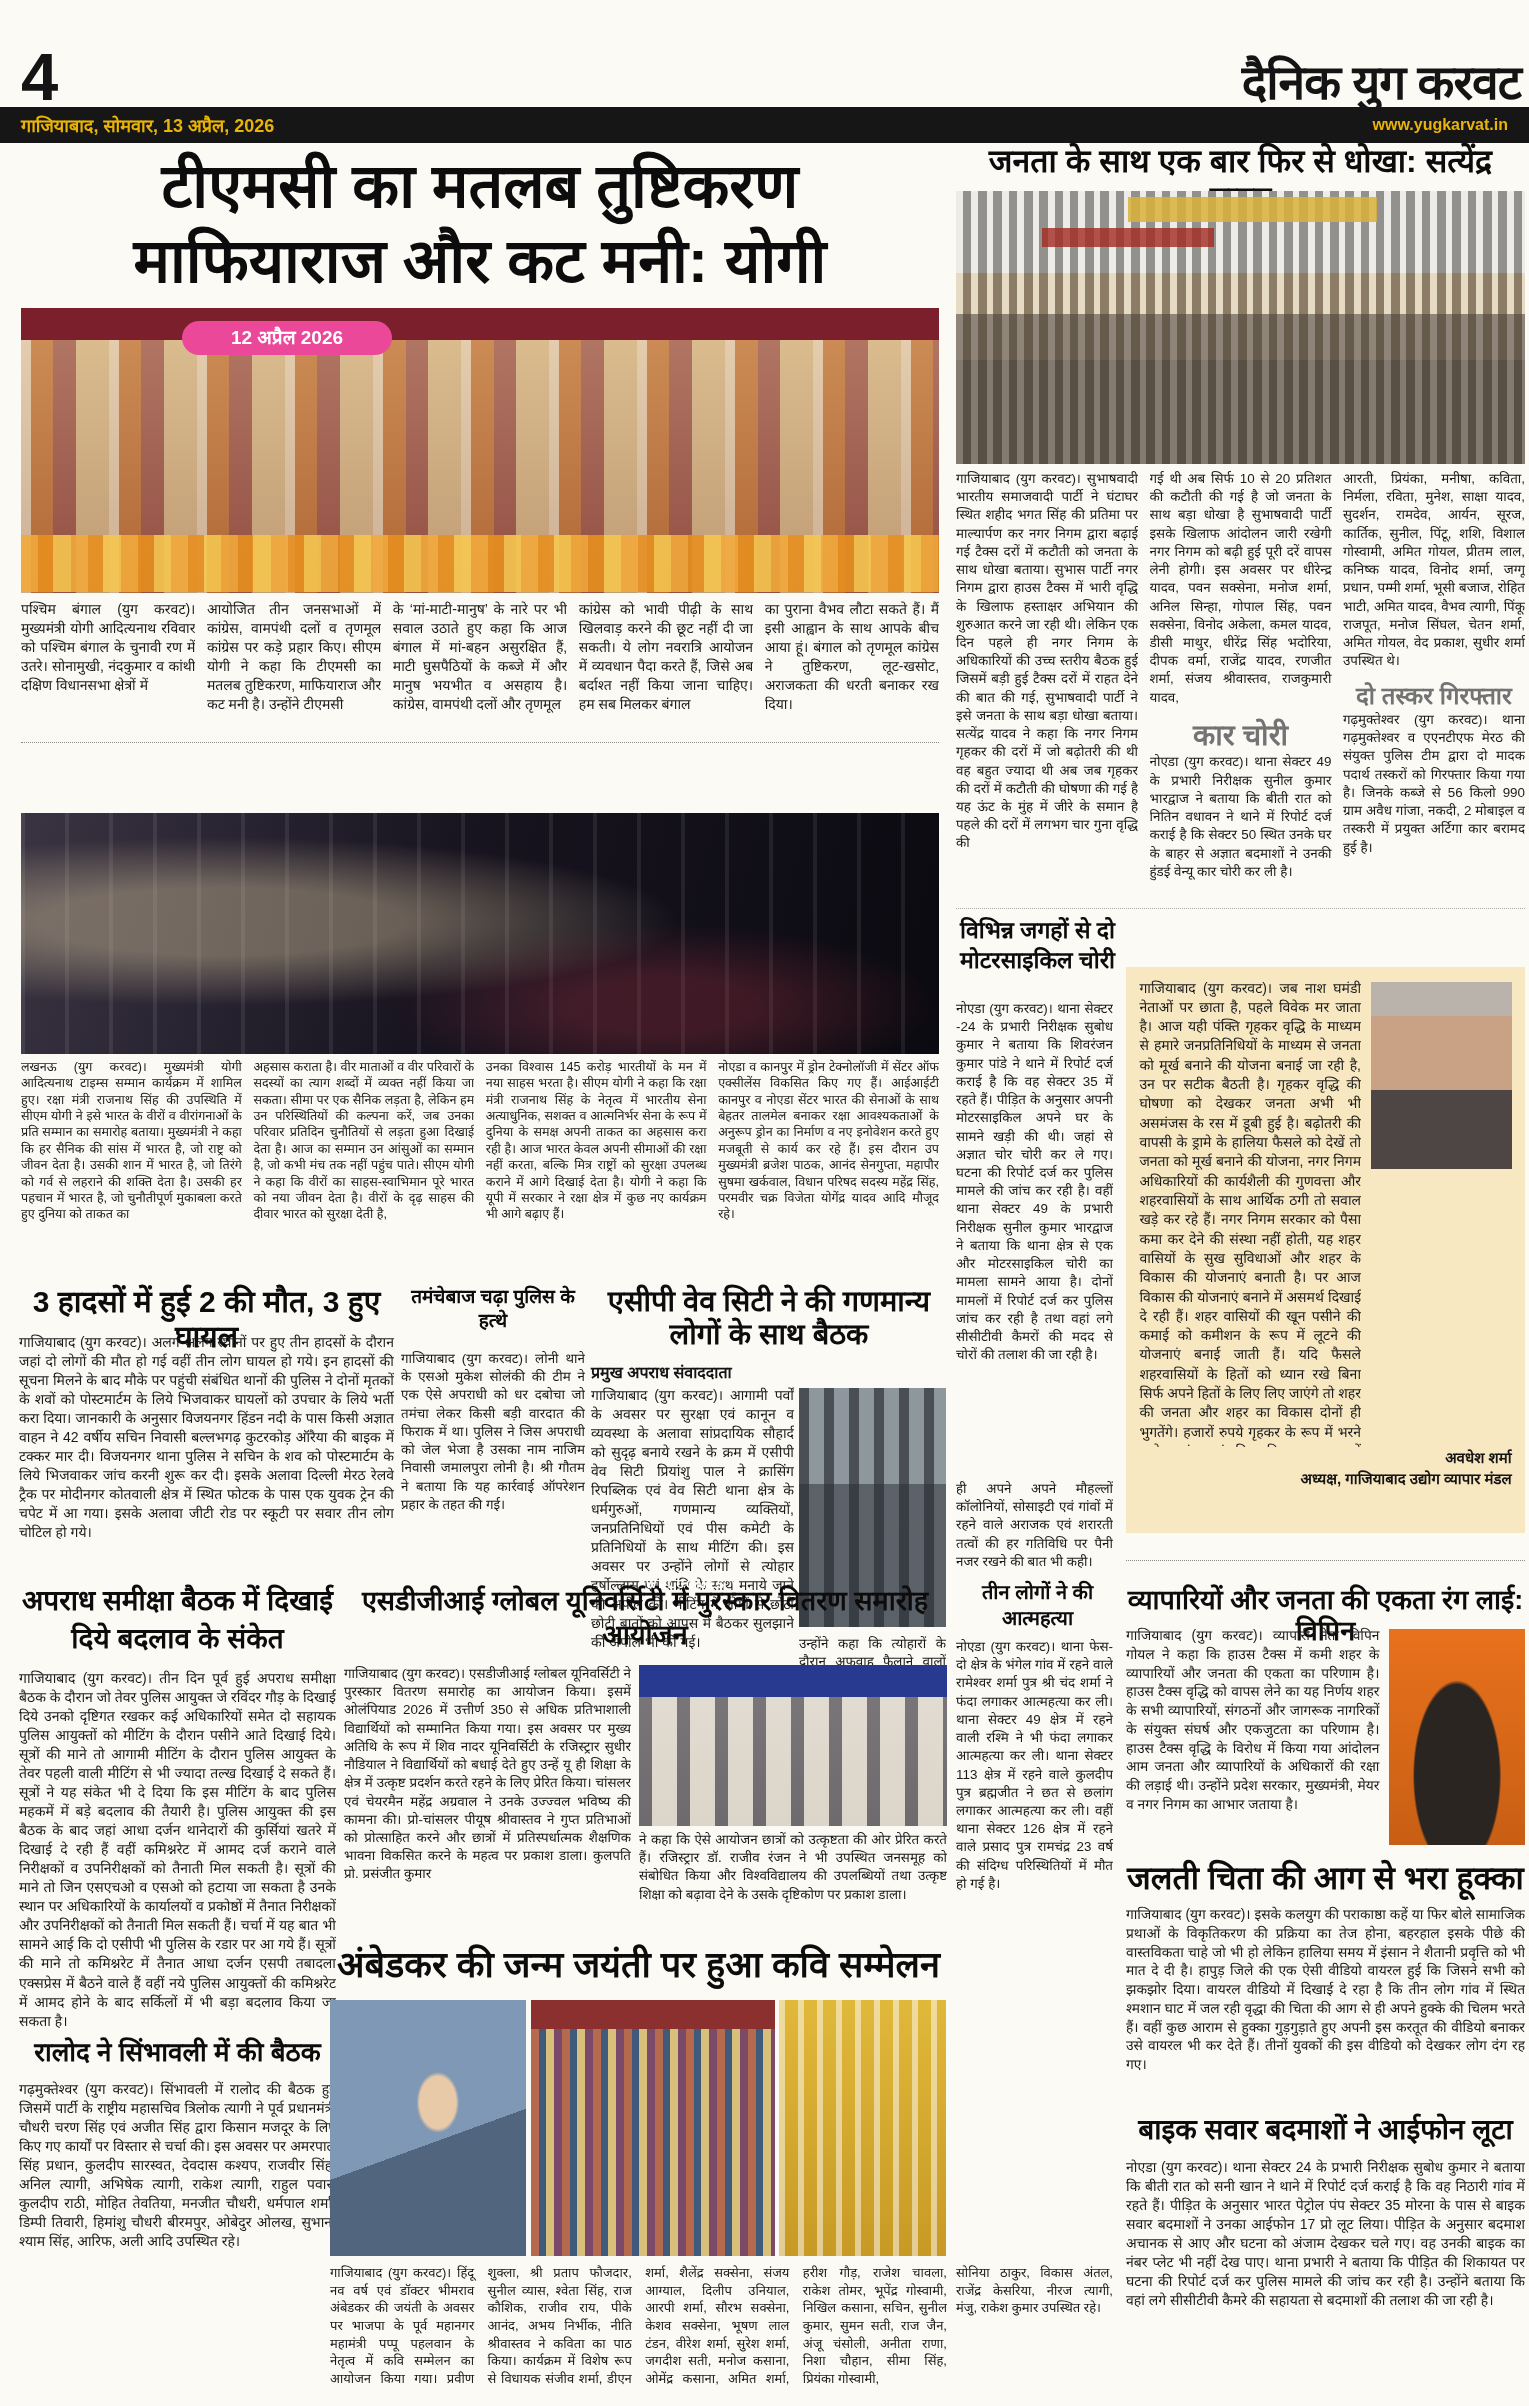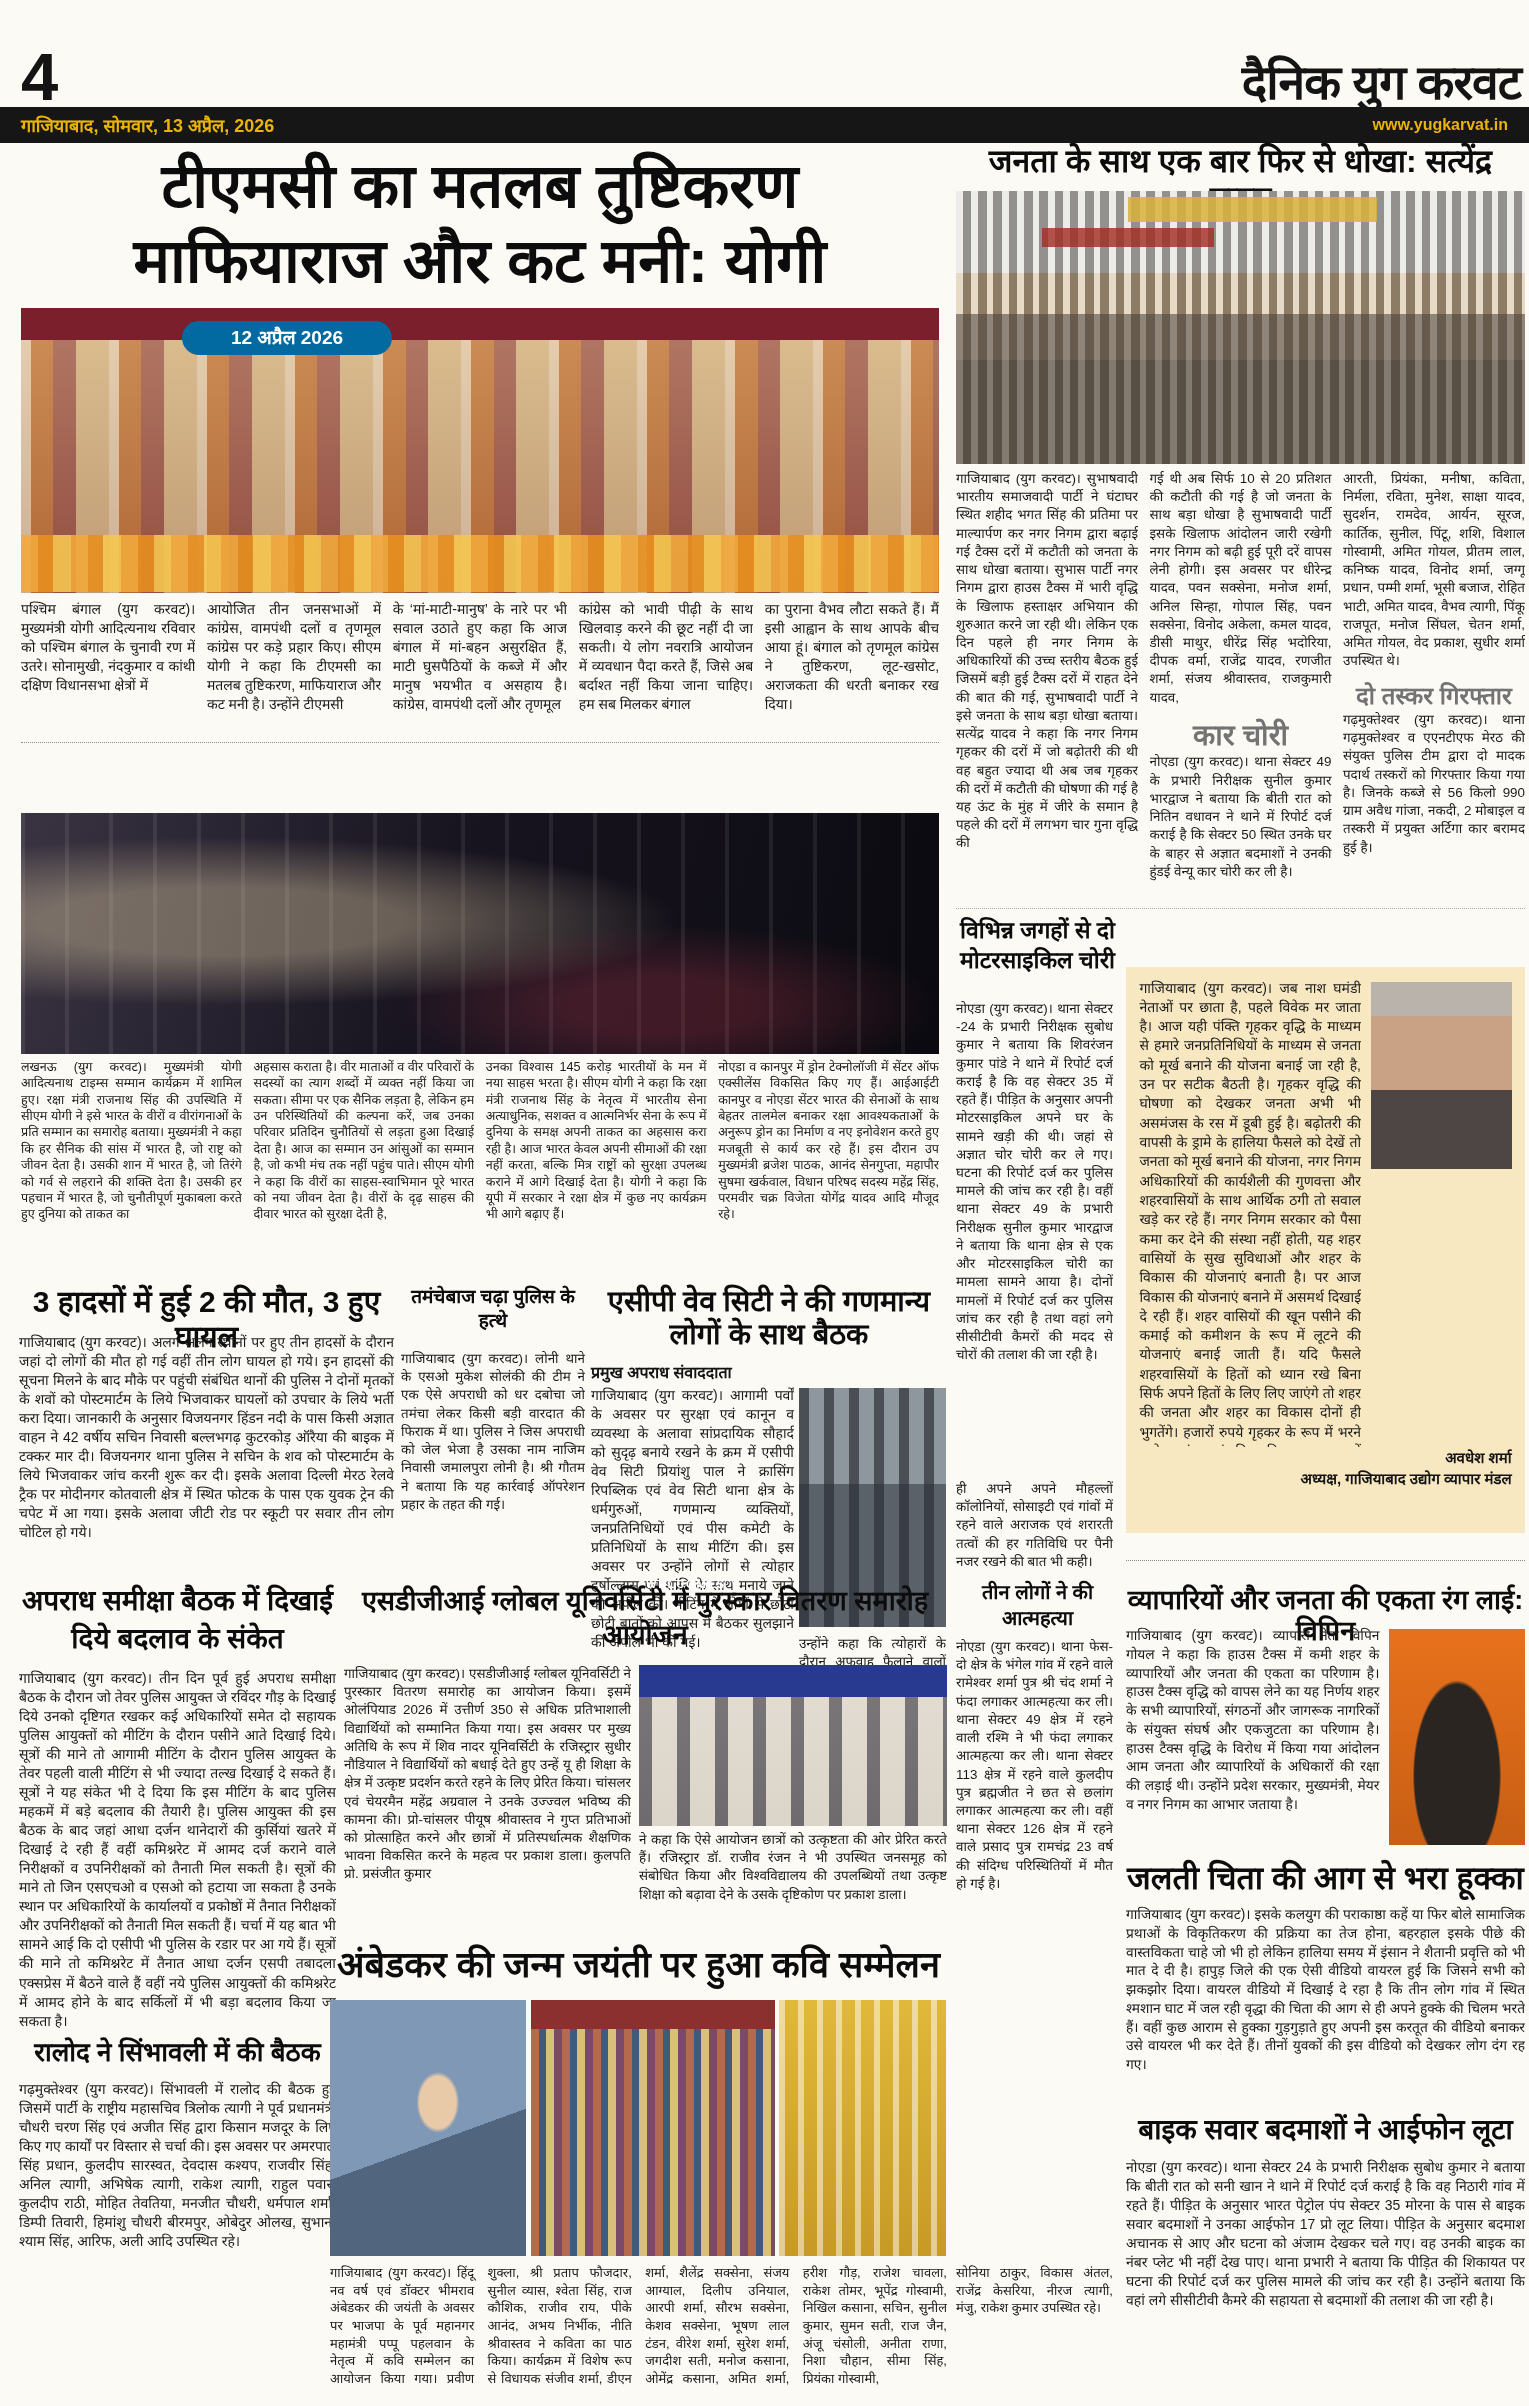--- a/index.html
+++ b/index.html
@@ -22,21 +22,21 @@
   #topbar .ws{font-size:16px;font-weight:600;}
   
   #tmc-h1{left:19px;top:151px;width:922px;font-size:61px;}
   #tmc-h2{left:19px;top:226px;width:922px;font-size:61px;}
   #tmc-photo{left:21px;top:308px;width:918px;height:285px;
      background:linear-gradient(#7a1f2b 0 32.5px, transparent 32.5px),
        repeating-linear-gradient(90deg, rgba(255,245,230,.55) 0 9.6px, rgba(214,120,60,.45) 9.6px 32.5px, rgba(150,60,90,.4) 32.5px 55px, rgba(240,220,180,.5) 55px 88px),
        linear-gradient(#c9a36f, #8f5a33);}
   #tmc-garland{left:21px;top:535px;width:918px;height:57px;
      background:repeating-linear-gradient(90deg,#f2a93b 0 17px,#e78f1f 17px 32.5px,#f6c64f 32.5px 50px);opacity:.9;}
-  #tmc-banner{left:182px;top:321px;width:210px;height:34px;background:#0369a1;border-radius:17px;
+  #tmc-banner{left:182px;top:321px;width:210px;height:34px;background:#ec4899;border-radius:17px;
      color:#fff;font-weight:800;font-size:19px;line-height:34px;text-align:center;}
   #tmc-cols{left:21px;top:600px;width:918px;height:134px;}
   #rule1{left:21px;top:742px;width:918px;}
   
   #dh-h{left:956px;top:143px;width:569px;font-size:32px;}
   #dh-photo{left:956px;top:191px;width:569px;height:273px;
      background:linear-gradient(rgba(90,80,70,.0) 0 45%, rgba(70,62,55,.55) 45%),
        repeating-linear-gradient(90deg, rgba(250,246,238,.6) 0 6.7px, rgba(90,82,72,.55) 6.7px 15.3px),
        linear-gradient(#d7dde2 0 30%, #cbb089 30% 62%, #8a7a64 62%);}
   #dh-banner1{left:1128px;top:197px;width:249px;height:25px;background:#d9b23a;opacity:.85;}

